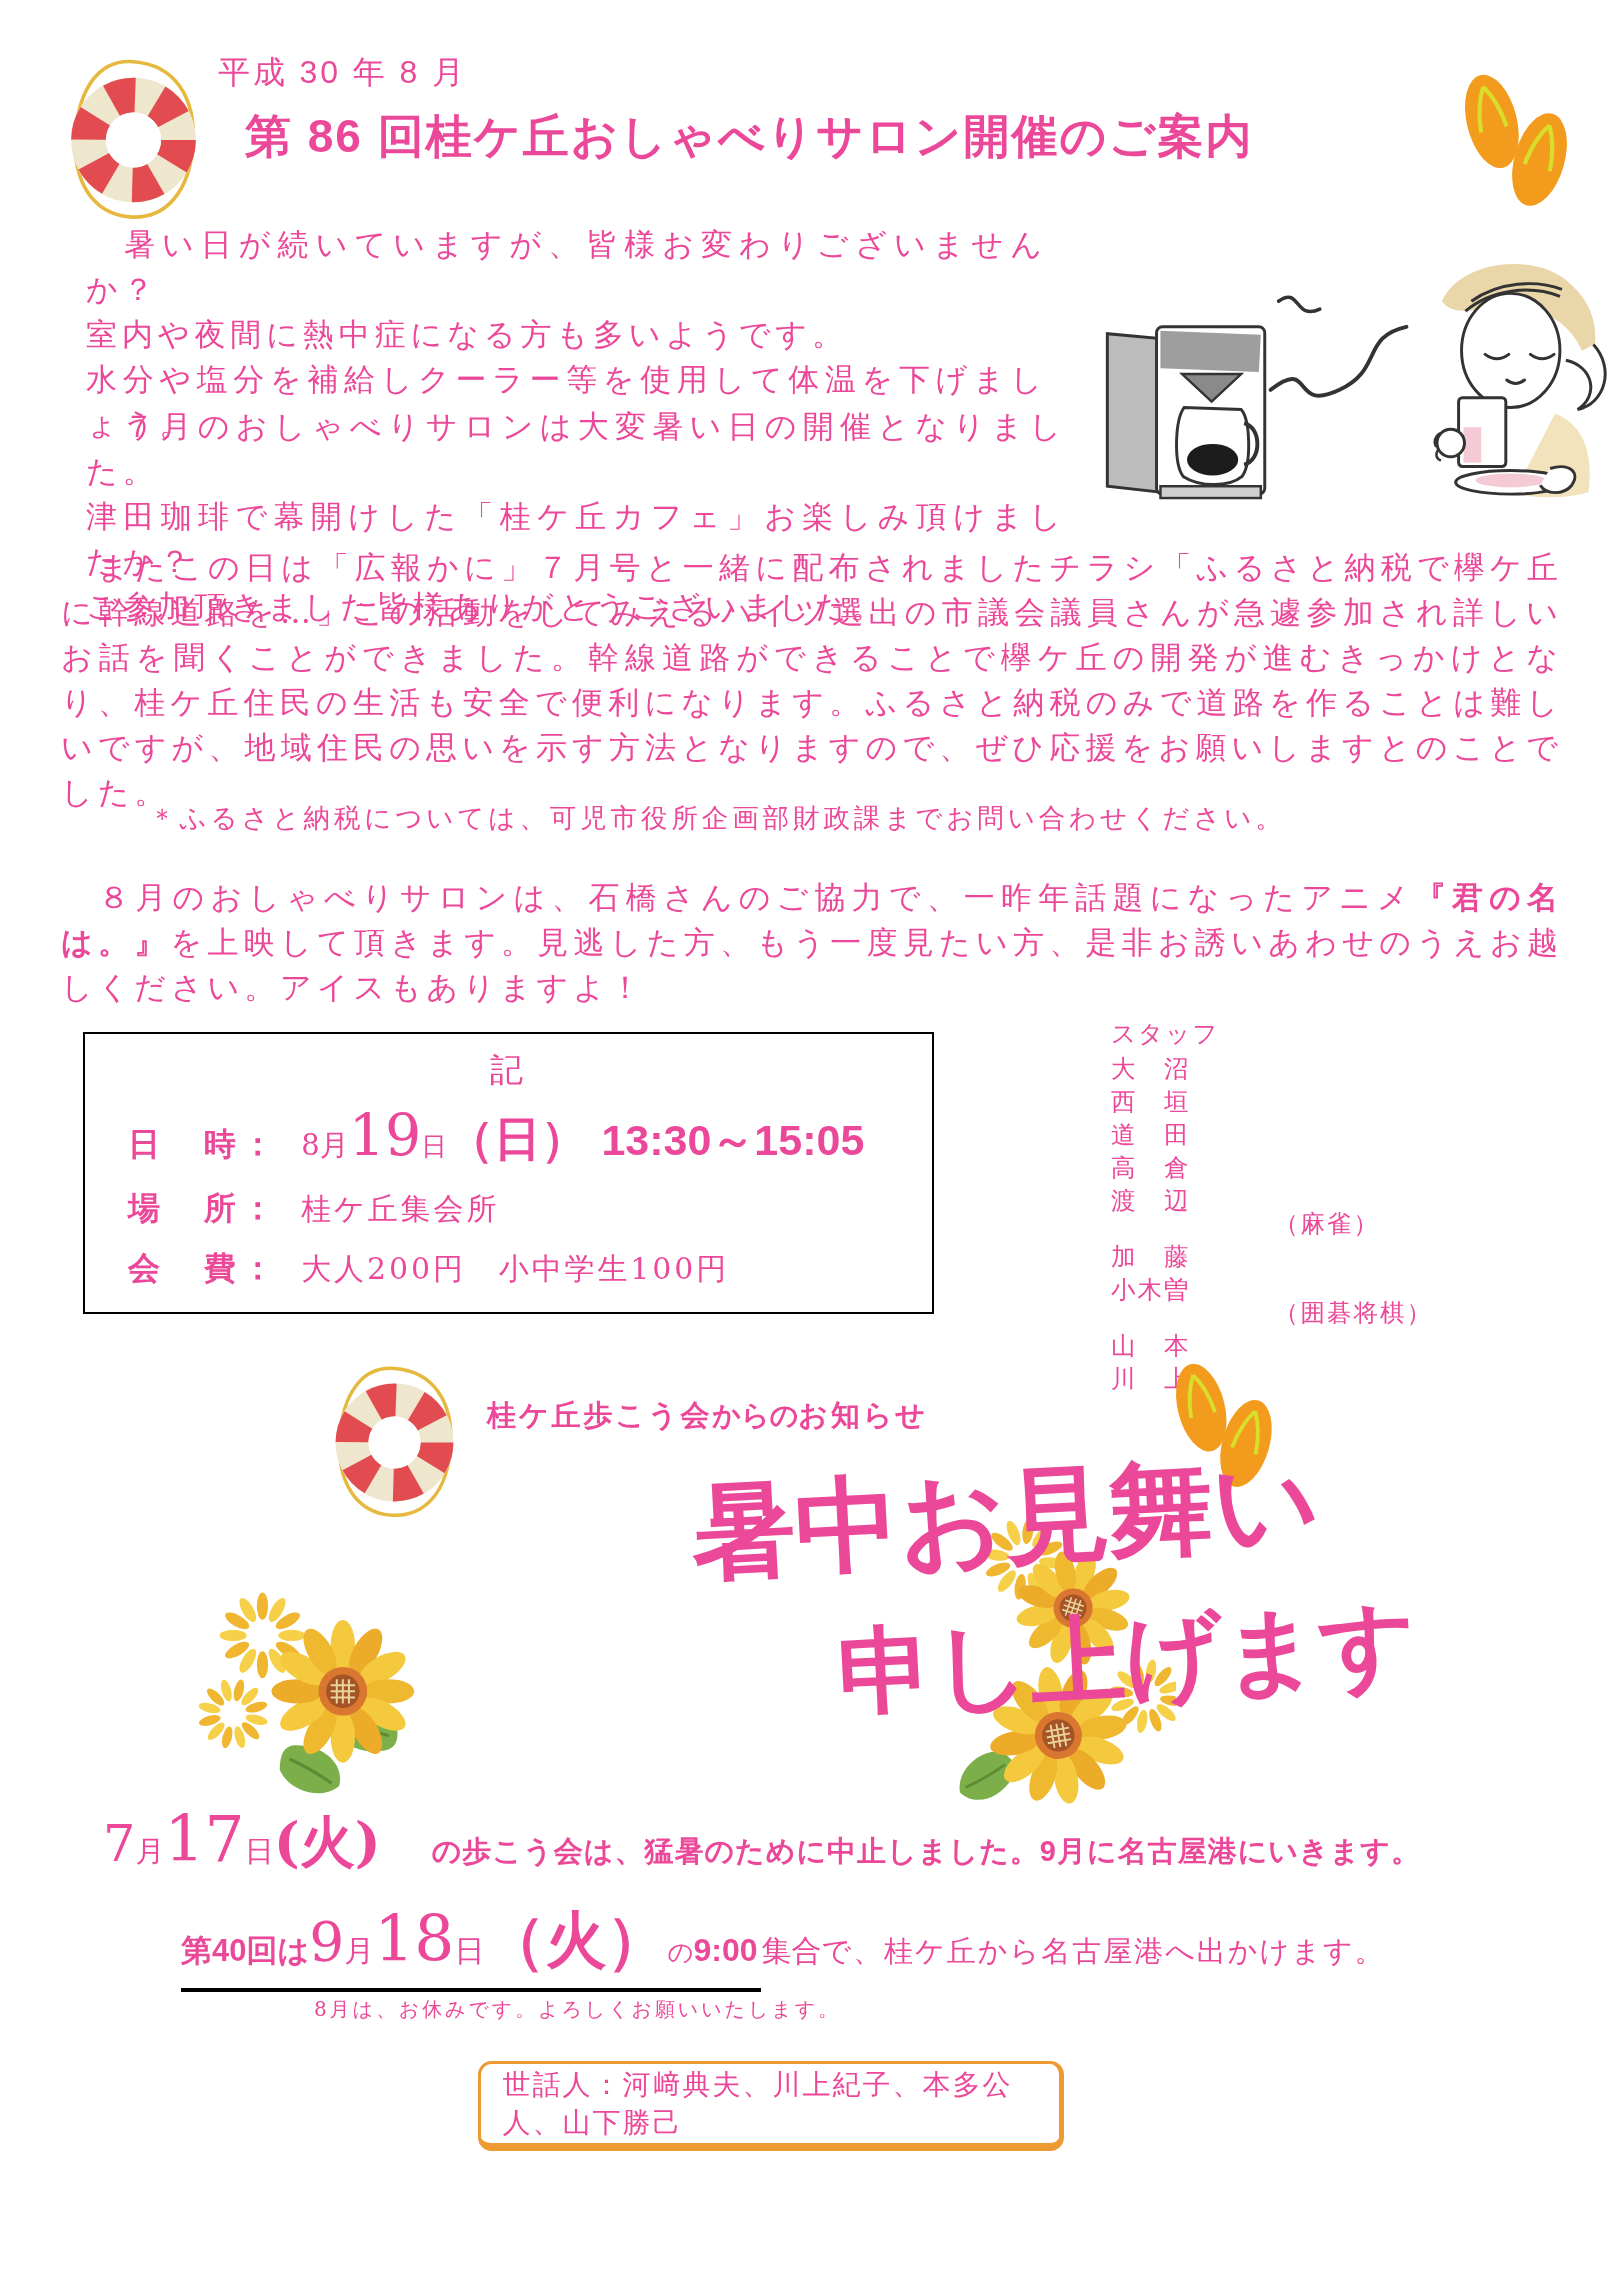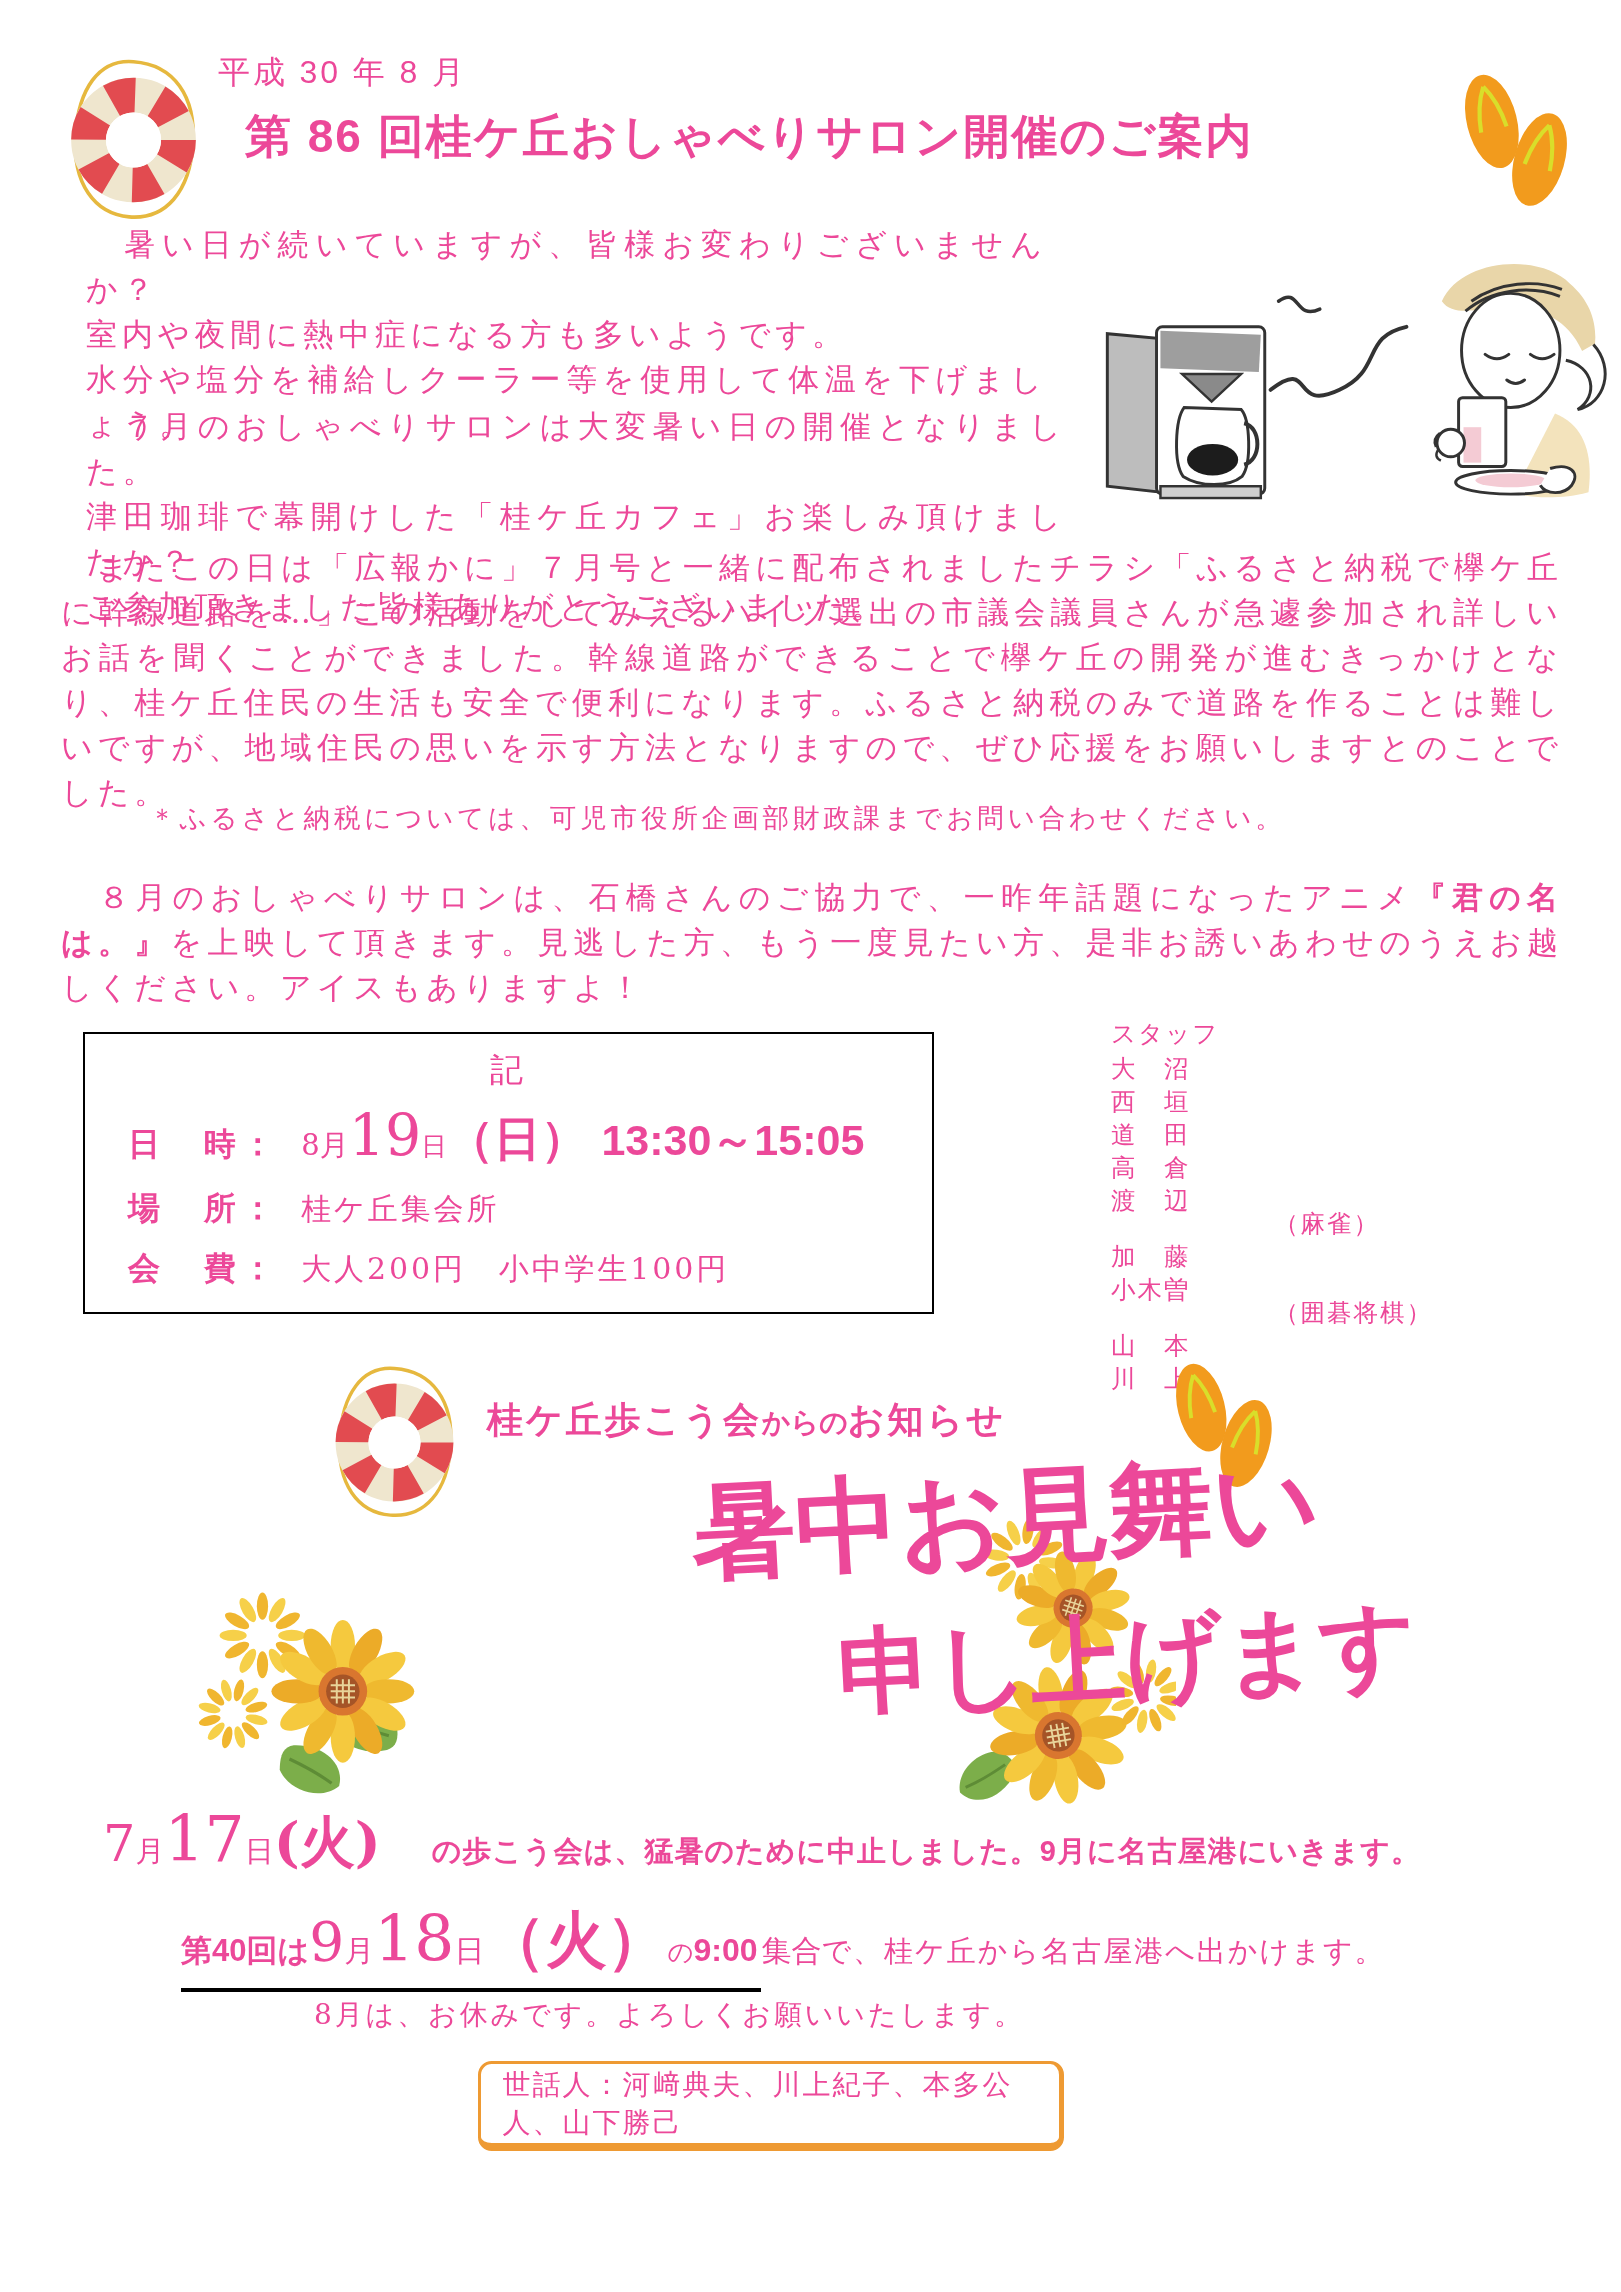--- a/index.html
+++ b/index.html
@@ -39,21 +39,21 @@
 
   
   .staff{left:1111px;top:1017px;font-size:24.5px;line-height:33px;letter-spacing:2px;font-family:Liberation Serif, serif;}
   .staff-title{margin-bottom:2px;}
   .staff-row{display:flex;}
   .staff-name{width:116px;}
   .staff-note{margin-left:47px;margin-top:23px;}
 
   
   .walk-header-text{left:487px;top:1396px;white-space:nowrap;}
-  .wh-big{font-size:36px;font-weight:bold;font-family:"Liberation Sans","DejaVu Sans",sans-serif;letter-spacing:2.9px;}
+  .wh-big{font-size:29px;font-weight:bold;font-family:"Liberation Sans","DejaVu Sans",sans-serif;letter-spacing:2.9px;}
   .wh-small{font-size:28px;font-weight:bold;font-family:"Liberation Sans","DejaVu Sans",sans-serif;}
 
   .greet{font-weight:bold;white-space:nowrap;transform:rotate(-3deg);}
   .greet1{left:691px;top:1449px;font-size:104px;}
   .greet2{left:838px;top:1596px;font-size:95px;}
 
   .cancel-line{left:103px;top:1803px;white-space:nowrap;}
   .big-n1{font-size:51px;}
   .sm-u{font-size:29px;}
   .big-n2{font-size:63px;}
@@ -65,21 +65,21 @@
   .nx-prefix{font-size:31px;font-weight:bold;font-family:"Liberation Sans","DejaVu Sans",sans-serif;text-align:center;}
   .nx-n1{font-size:55px;}
   .nx-u{font-size:30px;}
   .nx-n2{font-size:63px;}
   .nx-wd{font-size:61px;font-weight:bold;}
   .nx-part{font-size:25.5px;}
   .nx-time{font-size:32px;font-weight:bold;font-family:"Liberation Sans","DejaVu Sans",sans-serif;}
   .nx-meet{font-size:30px;}
   .nx-rest{font-size:29px;letter-spacing:2px;}
 
-  .rest-line{left:314px;top:1996px;font-size:28px;letter-spacing:2.9px;}
+  .rest-line{left:314px;top:1996px;font-size:20px;letter-spacing:2.9px;}
 
   .caretaker-box{left:478px;top:2061px;width:586px;height:90px;box-sizing:border-box;
     border:3.9px solid #EE9A33;border-bottom-width:8.8px;border-right-width:5.9px;border-radius:13.7px;
     display:flex;align-items:center;padding-left:21.6px;}
   .caretaker-text{font-size:28px;letter-spacing:2px;}
 
   svg{display:block;}
 </style>
 </head>
 <body>

